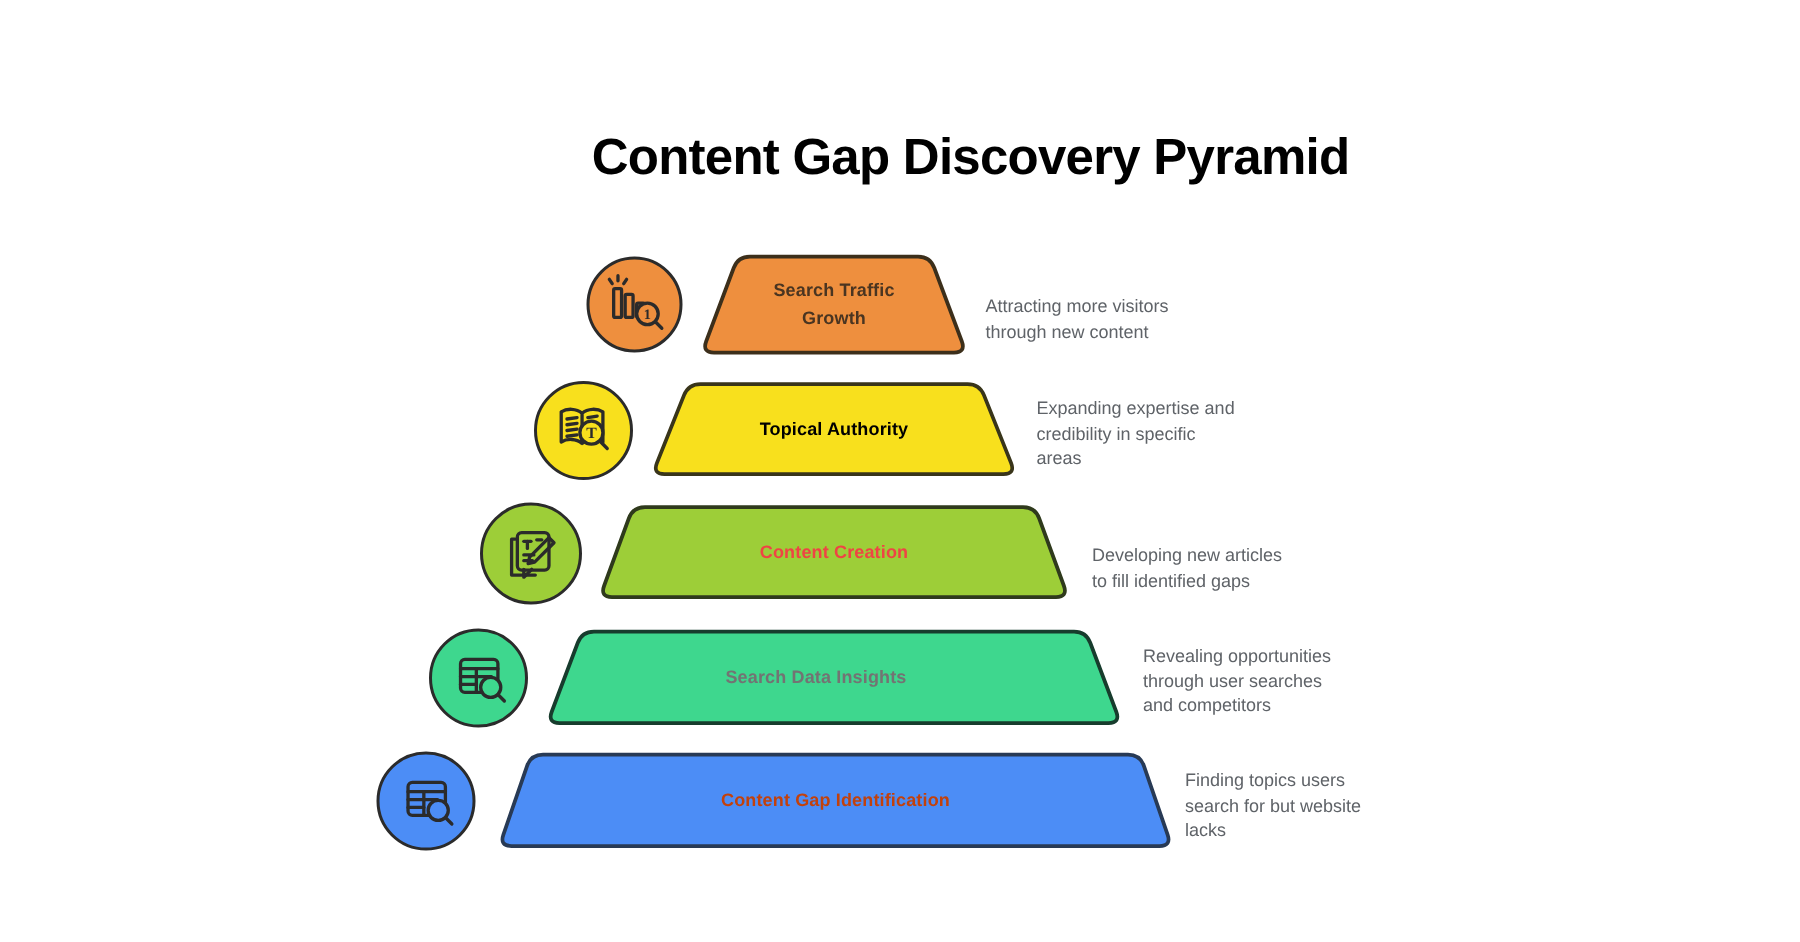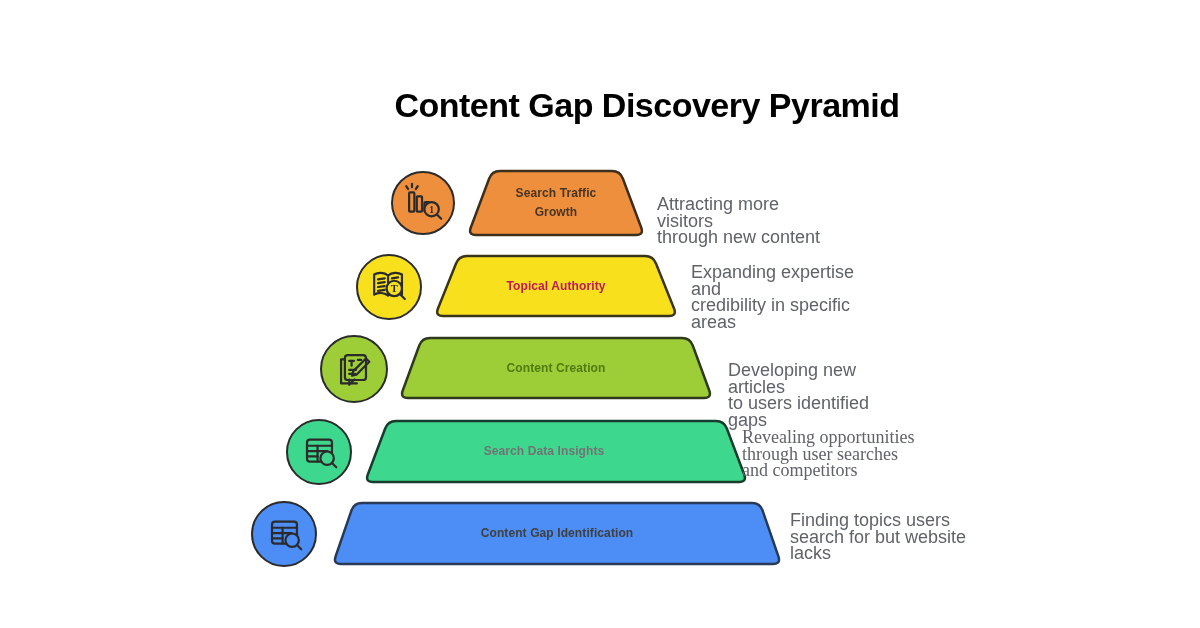--- a/index.html
+++ b/index.html
@@ -20,21 +20,21 @@
   .title{position:absolute;left:0;top:86px;width:1200px;text-align:center;
          font-size:34px;font-weight:800;letter-spacing:-0.5px;color:#000000;margin-left:47px;}
 
   
   .circle{position:absolute;border-radius:50%;border:2.5px solid #2b2b2b;
           display:flex;align-items:center;justify-content:center;box-sizing:border-box;}
   .trap{position:absolute;}
   .lvl-label{position:absolute;display:flex;align-items:center;justify-content:center;
              text-align:center;font-weight:bold;font-size:12px;line-height:19px;
              white-space:pre-line;letter-spacing:0.1px;}
-  .desc{position:absolute;font-size:18px;line-height:16.5px;color:#5f6368;white-space:pre-line;}
+  .desc{position:absolute;font-size:12px;line-height:16.5px;color:#5f6368;white-space:pre-line;}
 </style>
 </head>
 <body>
 
 <div id="canvas">
 
 
   <div class="title">Content Gap Discovery Pyramid</div>
 
   <div>
@@ -74,21 +74,21 @@
           <path d="M27 15 L33.5 14"></path>
           <circle class="icon-bgfill" cx="29.5" cy="25.5" r="8" fill="#F8E01D"></circle>
           <path d="M35.5 31.5 L40.5 36.5"></path>
         </g>
         <text x="29.5" y="29.5" text-anchor="middle" font-family="Liberation Serif, serif" font-weight="bold" font-size="11" fill="#2b2b2b">T</text>
       </svg>
     </div>
     <svg class="trap" style="left:432px;top:253px;" width="248" height="66">
       <path class="trap-fill" stroke-width="2.5" stroke-linejoin="round" fill="#F8E01D" stroke="#39351a" d="M 35.00 3.00 L 213.00 3.00 Q 221 3 223.97 10.43 L 242.03 55.57 Q 245 63 237.00 63.00 L 11.00 63.00 Q 3 63 5.97 55.57 L 24.03 10.43 Q 27 3 35.00 3.00 Z"></path>
     </svg>
-    <div class="lvl-label" style="left: 432px; top: 253px; width: 248px; height: 66px; color: #be185d;">Topical Authority</div>
+    <div class="lvl-label" style="left: 432px; top: 253px; width: 248px; height: 66px; color: #000000;">Topical Authority</div>
     <div class="desc" style="left:691px;top:264px;width:180px;">Expanding expertise and
 credibility in specific
 areas</div>
   </div>
 
   <div>
     <div class="circle circle-fill" style="left: 320px; top: 335px; width: 68px; height: 68px; background: rgb(157, 206, 56);">
       <svg width="46" height="46" viewBox="0 0 48 48">
         <g stroke="#2b2b2b" stroke-width="2.3" fill="none" stroke-linecap="round" stroke-linejoin="round">
           <path d="M13 14 L10.5 14 L10.5 39 L27 39"></path>
@@ -99,23 +99,23 @@
           <path d="M19 25 L26 25"></path>
             <path d="M19 29 L25 29"></path>
           <path d="M36.5 13 L40 16.5 L26.5 30 L22 31 L23 26.5 Z"></path>
           <path d="M19 35 L19 40.5 L24.5 35"></path>
         </g>
       </svg>
     </div>
     <svg class="trap" style="left:397px;top:335px;" width="318" height="66">
       <path class="trap-fill" stroke-width="2.5" stroke-linejoin="round" fill="#9DCE38" stroke="#2f3a1c" d="M 33.00 3.00 L 285.00 3.00 Q 293 3 295.75 10.51 L 312.25 55.49 Q 315 63 307.00 63.00 L 11.00 63.00 Q 3 63 5.75 55.49 L 22.25 10.51 Q 25 3 33.00 3.00 Z"></path>
     </svg>
-    <div class="lvl-label" style="left: 397px; top: 335px; width: 318px; height: 66px; color: #4d7c0f;">Content Creation</div>
+    <div class="lvl-label" style="left: 397px; top: 335px; width: 318px; height: 66px; color: #ef4444;">Content Creation</div>
     <div class="desc" style="left:728px;top:362px;width:180px;">Developing new articles
-to users identified gaps</div>
+to fill identified gaps</div>
   </div>
 
   <div>
     <div class="circle circle-fill" style="left: 286px; top: 419px; width: 66px; height: 66px; background: rgb(62, 215, 142);">
       <svg width="46" height="46" viewBox="0 0 48 48">
         <g stroke="#2b2b2b" stroke-width="2.3" fill="none" stroke-linecap="round" stroke-linejoin="round">
           <rect x="11.5" y="11" width="26" height="23" rx="3"></rect>
           <path d="M11.5 17.5 L37.5 17.5"></path>
           <path d="M22.5 17.5 L22.5 34"></path>
           <path d="M11.5 23 L22.5 23"></path>
@@ -123,21 +123,21 @@
           <path d="M22.5 23 L33 23"></path>
           <circle class="icon-bgfill" cx="32.5" cy="30.5" r="7" fill="#3ED78E"></circle>
           <path d="M37.5 35.5 L42 40"></path>
         </g>
       </svg>
     </div>
     <svg class="trap" style="left:362px;top:418px;" width="388" height="67">
       <path class="trap-fill" stroke-width="2.5" stroke-linejoin="round" fill="#3ED78E" stroke="#173c2d" d="M 34.00 3.00 L 354.00 3.00 Q 362 3 364.82 10.49 L 382.18 56.51 Q 385 64 377.00 64.00 L 11.00 64.00 Q 3 64 5.82 56.51 L 23.18 10.49 Q 26 3 34.00 3.00 Z"></path>
     </svg>
     <div class="lvl-label" style="left: 350px; top: 418px; width: 388px; height: 67px; color: #737373;">Search Data Insights</div>
-    <div class="desc" style="left:742px;top:429px;width:180px;font-family:Liberation Serif, serif;">Revealing opportunities
+    <div class="desc" style="left:762px;top:429px;width:180px;">Revealing opportunities
 through user searches
 and competitors</div>
   </div>
 
   <div>
     <div class="circle circle-fill" style="left: 251px; top: 501px; width: 66px; height: 66px; background: rgb(76, 141, 246);">
       <svg width="46" height="46" viewBox="0 0 48 48">
         <g stroke="#2b2b2b" stroke-width="2.3" fill="none" stroke-linecap="round" stroke-linejoin="round">
           <rect x="11.5" y="11" width="26" height="23" rx="3"></rect>
           <path d="M11.5 17.5 L37.5 17.5"></path>
@@ -146,19 +146,19 @@
             <path d="M11.5 28.5 L22.5 28.5"></path>
           <path d="M22.5 23 L32 23"></path>
           <circle class="icon-bgfill" cx="32.5" cy="30.5" r="7" fill="#4C8DF6"></circle>
           <path d="M37.5 35.5 L42 40"></path>
         </g>
       </svg>
     </div>
     <svg class="trap" style="left:330px;top:500px;" width="454" height="67">
       <path class="trap-fill" stroke-width="2.5" stroke-linejoin="round" fill="#4C8DF6" stroke="#283a55" d="M 32.00 3.00 L 422.00 3.00 Q 430 3 432.60 10.56 L 448.40 56.44 Q 451 64 443.00 64.00 L 11.00 64.00 Q 3 64 5.60 56.44 L 21.40 10.56 Q 24 3 32.00 3.00 Z"></path>
     </svg>
-    <div class="lvl-label" style="left: 330px; top: 500px; width: 454px; height: 67px; color: #404040;">Content Gap Identification</div>
+    <div class="lvl-label" style="left: 330px; top: 500px; width: 454px; height: 67px; color: #c2410c;">Content Gap Identification</div>
     <div class="desc" style="left:790px;top:512px;width:180px;">Finding topics users
 search for but website
 lacks</div>
   </div>
 
 </div>
 
 </body></html>

